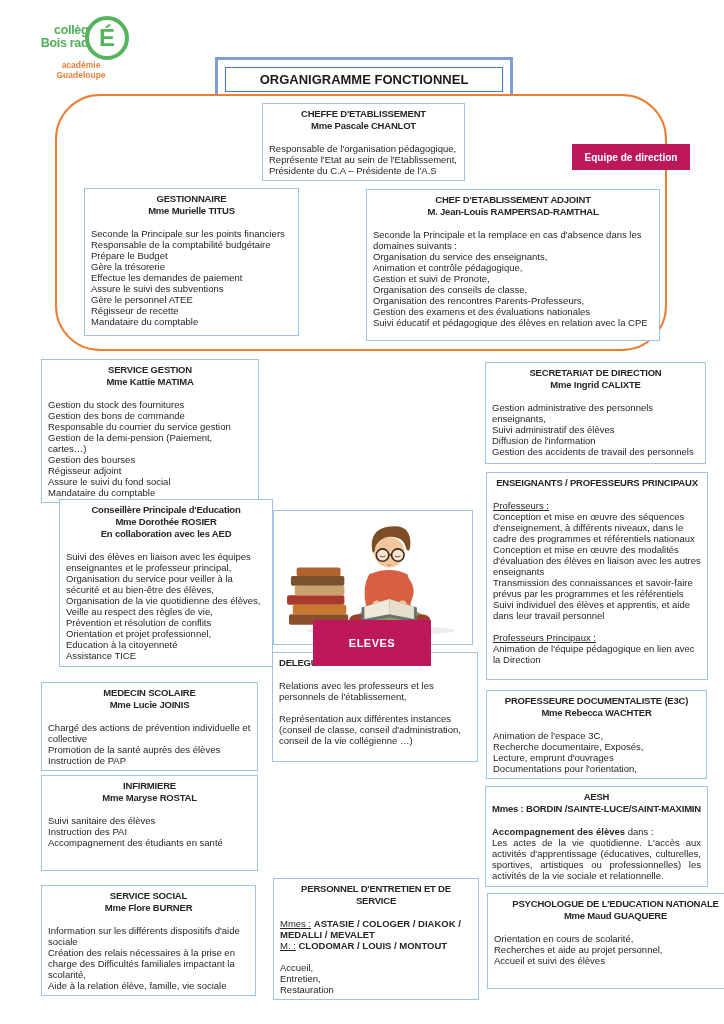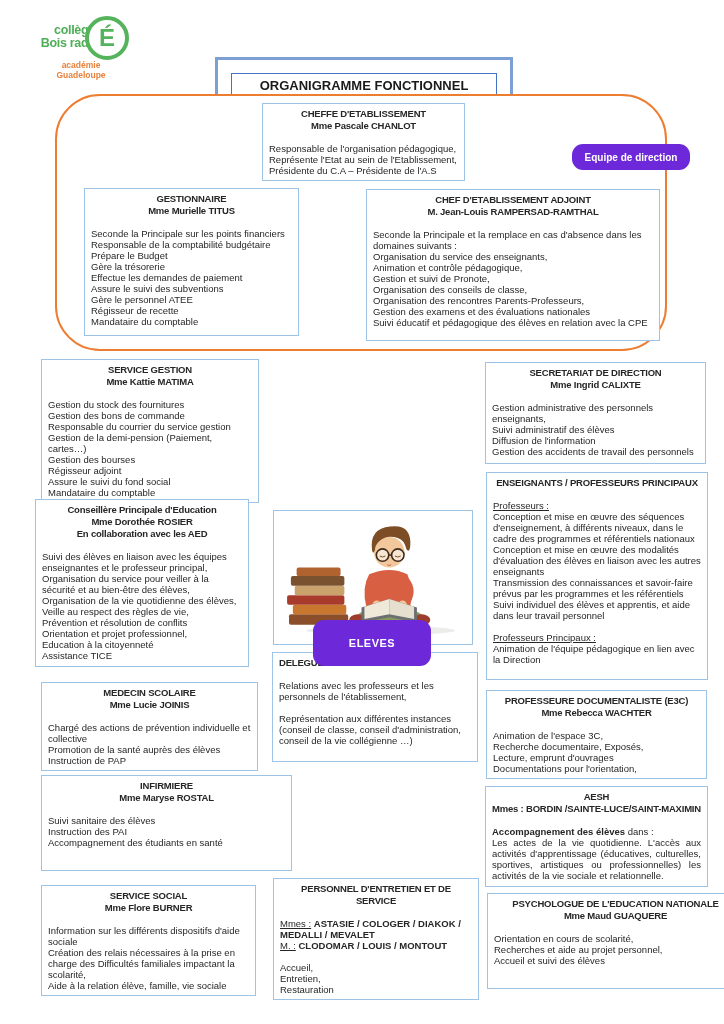--- a/index.html
+++ b/index.html
@@ -12,39 +12,39 @@
   .logo{position:absolute;left:33px;top:14px;width:120px;height:86px;}
   .logo-green{position:absolute;left:0;top:10px;width:62px;text-align:right;
     color:#4fae57;font-weight:bold;font-size:12.5px;line-height:13px;letter-spacing:-0.3px;}
   .logo-circle{position:absolute;left:52px;top:2px;width:36px;height:36px;border:4px solid #55b35c;
     border-radius:50%;display:flex;align-items:center;justify-content:center;
     color:#55b35c;font-weight:bold;font-size:24px;background:#fff;}
   .logo-orange{position:absolute;left:6px;top:46px;width:84px;text-align:center;
     color:#e8813b;font-size:8.5px;line-height:10px;font-weight:bold;}
   
   .main-title{position:absolute;left:215px;top:57px;width:292px;border:3px solid #7da0d4;background:#fff;}
-  .main-title-inner{border:1.5px solid #4472c4;margin:13px;padding:4px 3px;text-align:center;
+  .main-title-inner{border:1.5px solid #4472c4;margin:7px;padding:4px 3px;text-align:center;
     font-weight:bold;font-size:13px;color:#1a1a1a;}
   
   .direction-frame{position:absolute;left:55px;top:94px;width:608px;height:253px;
     border:2px solid #ed7d31;border-radius:45px;background:#fff;}
   
   .box{position:absolute;background:#fff;border:1.5px solid #9dc3e6;box-sizing:border-box;
     padding:4px 6px;font-size:9.5px;color:#262626;}
   .line{line-height:11px;min-height:11px;}
   .box-title{text-align:center;font-weight:bold;font-size:9.5px;letter-spacing:-0.2px;}
   .box-title .line{line-height:12px;min-height:12px;}
   .box-title.left{text-align:left;}
   .box-body{margin-top:11px;}
   .b{font-weight:bold;}
   .u{text-decoration:underline;}
   .box-aesh .box-body{text-align:justify;}
   
-  .badge{position:absolute;background:#6d28d9;color:#ffffff;font-weight:bold;
-    display:flex;align-items:center;justify-content:center;box-sizing:border-box;border-radius:11px;}
+  .badge{position:absolute;background:#be185d;color:#ffffff;font-weight:bold;
+    display:flex;align-items:center;justify-content:center;box-sizing:border-box;}
   .badge-equipe{left:572px;top:144px;width:118px;height:26px;font-size:10px;}
   .badge-eleves{left:313px;top:620px;width:118px;height:46px;font-size:11px;letter-spacing:0.5px;z-index:5;}
   
   .image-box{position:absolute;left:273px;top:510px;width:200px;height:135px;
     border:1.5px solid #9dc3e6;box-sizing:border-box;background:#fff;
     display:flex;align-items:center;justify-content:center;}
 </style>
 </head>
 <body>
 
@@ -142,21 +142,21 @@
         <div class="line">Mme Ingrid CALIXTE</div>
       </div>
     <div class="box-body">
         <div class="line">Gestion administrative des personnels enseignants,</div>
         <div class="line">Suivi administratif des élèves</div>
         <div class="line">Diffusion de l'information</div>
         <div class="line">Gestion des accidents de travail des personnels</div>
       </div>
   </div>
 
-  <div class="box" style="left:35px;top:499px;width:214px;min-height:168px;">
+  <div class="box" style="left:59px;top:499px;width:214px;min-height:168px;">
     <div class="box-title">
         <div class="line">Conseillère Principale d'Education</div>
         <div class="line">Mme Dorothée ROSIER</div>
         <div class="line">En collaboration avec les AED</div>
       </div>
     <div class="box-body">
         <div class="line">Suivi des élèves en liaison avec les équipes enseignantes et le professeur principal,</div>
         <div class="line">Organisation du service pour veiller à la sécurité et au bien-être des élèves,</div>
         <div class="line">Organisation de la vie quotidienne des élèves,</div>
         <div class="line">Veille au respect des règles de vie,</div>
@@ -249,21 +249,21 @@
         <div class="line">Mme Rebecca WACHTER</div>
       </div>
     <div class="box-body">
         <div class="line">Animation de l'espace 3C,</div>
         <div class="line">Recherche documentaire, Exposés,</div>
         <div class="line">Lecture, emprunt d'ouvrages</div>
         <div class="line">Documentations pour l'orientation,</div>
       </div>
   </div>
 
-  <div class="box" style="left:41px;top:775px;width:251px;min-height:96px;">
+  <div class="box" style="left:41px;top:775px;width:217px;min-height:96px;">
     <div class="box-title">
         <div class="line">INFIRMIERE</div>
         <div class="line">Mme Maryse ROSTAL</div>
       </div>
     <div class="box-body">
         <div class="line">Suivi sanitaire des élèves</div>
         <div class="line">Instruction des PAI</div>
         <div class="line">Accompagnement des étudiants en santé</div>
       </div>
   </div>

